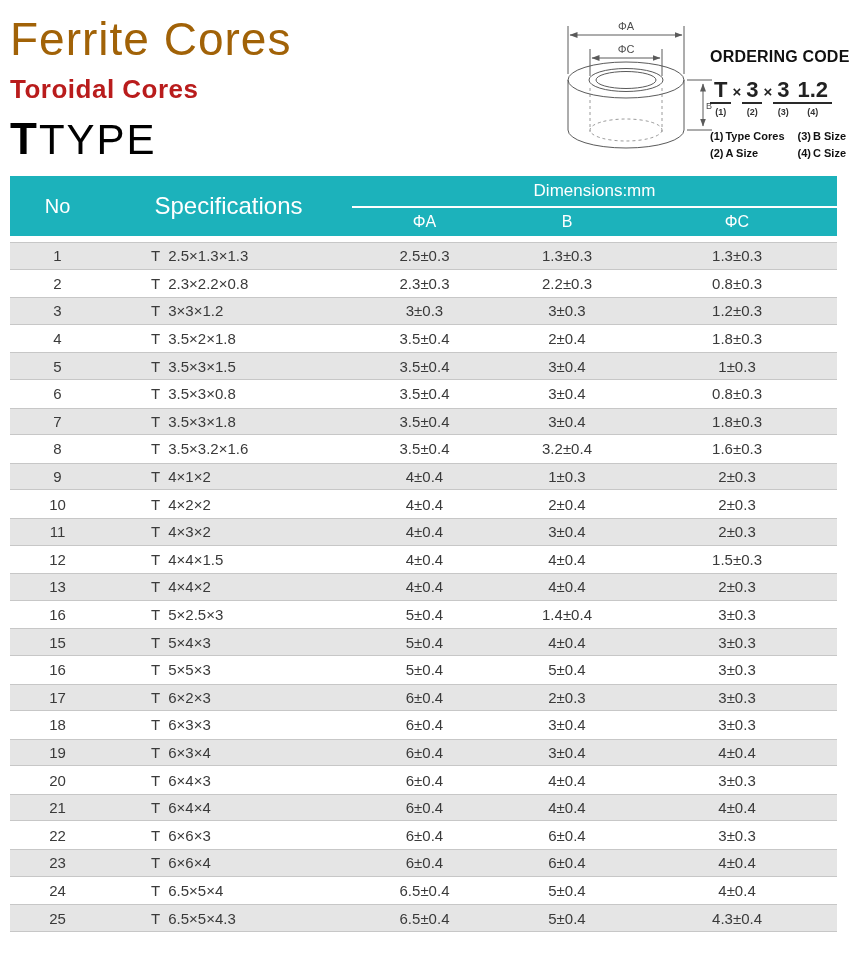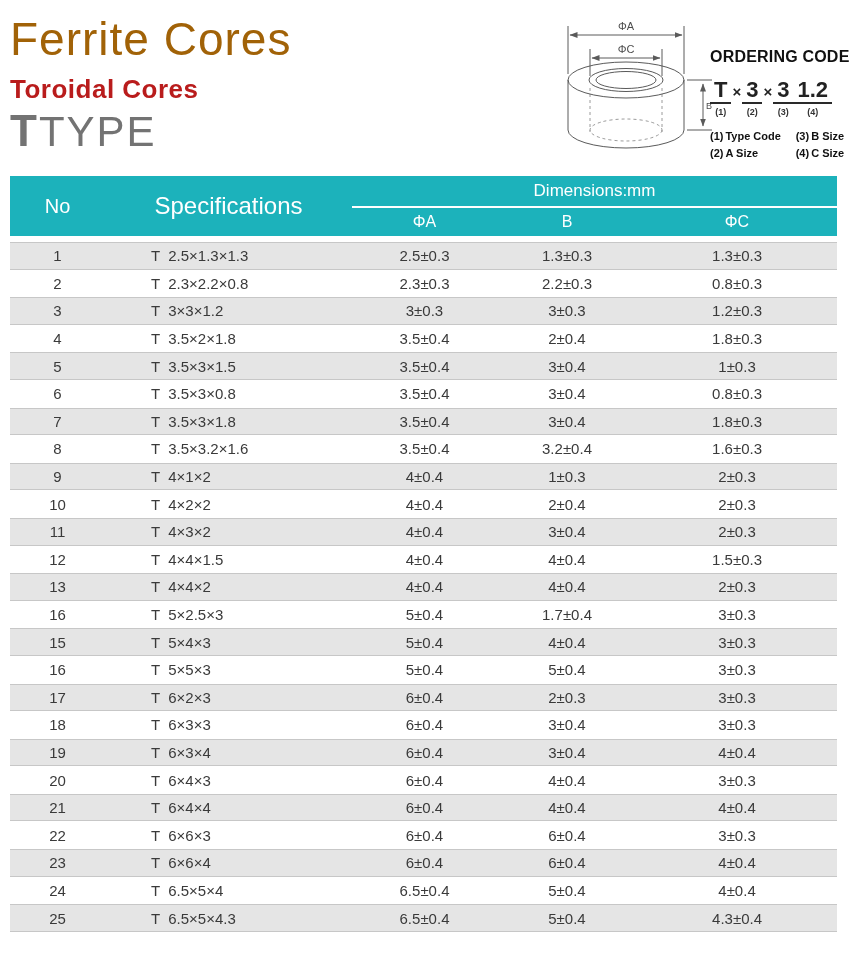--- a/index.html
+++ b/index.html
@@ -3,21 +3,21 @@
 <meta charset="utf-8">
 <style>
   html,body{margin:0;padding:0;background:#ffffff;}
   body{width:850px;height:953px;font-family:"Liberation Sans","DejaVu Sans",sans-serif;-webkit-font-smoothing:antialiased;}
   .page{position:relative;width:850px;height:953px;overflow:hidden;background:#fff;}
 
   
   .title-block{position:absolute;left:10px;top:14px;}
   .main-title{font-size:46px;line-height:1.1;color:#a16207;font-weight:400;letter-spacing:1px;}
   .subtitle{font-size:26px;color:#b91c1c;font-weight:600;margin-top:9px;letter-spacing:0.5px;}
-  .type-line{margin-top:1px;color:#737373;}
+  .type-line{margin-top:9px;color:#000000;}
   .type-letter{font-size:44px;font-weight:900;letter-spacing:2px;}
   .type-word{font-size:42px;font-weight:500;letter-spacing:2px;}
 
   
   .diagram{position:absolute;left:548px;top:8px;width:168px;height:160px;}
   .diagram svg{display:block;width:100%;height:100%;}
 
   
   .ordering{position:absolute;left:710px;top:48px;width:140px;color:#111;}
   .oc-heading{font-size:16px;font-weight:600;letter-spacing:0.2px;white-space:nowrap;}
@@ -111,21 +111,21 @@
         <span class="oc-val">3</span>
         <span class="oc-idx">(3)</span>
       </span>
       <span class="oc-sep" style="visibility:hidden;width:0;margin:0;">×</span>
       <span class="oc-part">
         <span class="oc-val">1.2</span>
         <span class="oc-idx">(4)</span>
       </span>
     </div>
     <div class="oc-legend">
-      <span class="oc-legend-item"><span class="oc-key">(1)</span><span>Type Code</span></span>
+      <span class="oc-legend-item"><span class="oc-key">(1)</span><span>Type Cores</span></span>
       <span class="oc-legend-item"><span class="oc-key">(3)</span><span>B Size</span></span>
       <span class="oc-legend-item"><span class="oc-key">(2)</span><span>A Size</span></span>
       <span class="oc-legend-item"><span class="oc-key">(4)</span><span>C Size</span></span>
     </div>
   </div>
 
   <table class="dim-table">
     <colgroup>
       <col style="width:95px">
       <col style="width:247px">
@@ -234,21 +234,21 @@
           <td>13</td>
           <td class="spec">T  4×4×2</td>
           <td>4±0.4</td>
           <td>4±0.4</td>
           <td>2±0.3</td>
         </tr>
         <tr>
           <td>16</td>
           <td class="spec">T  5×2.5×3</td>
           <td>5±0.4</td>
-          <td>1.7±0.4</td>
+          <td>1.4±0.4</td>
           <td>3±0.3</td>
         </tr>
         <tr>
           <td>15</td>
           <td class="spec">T  5×4×3</td>
           <td>5±0.4</td>
           <td>4±0.4</td>
           <td>3±0.3</td>
         </tr>
         <tr>

